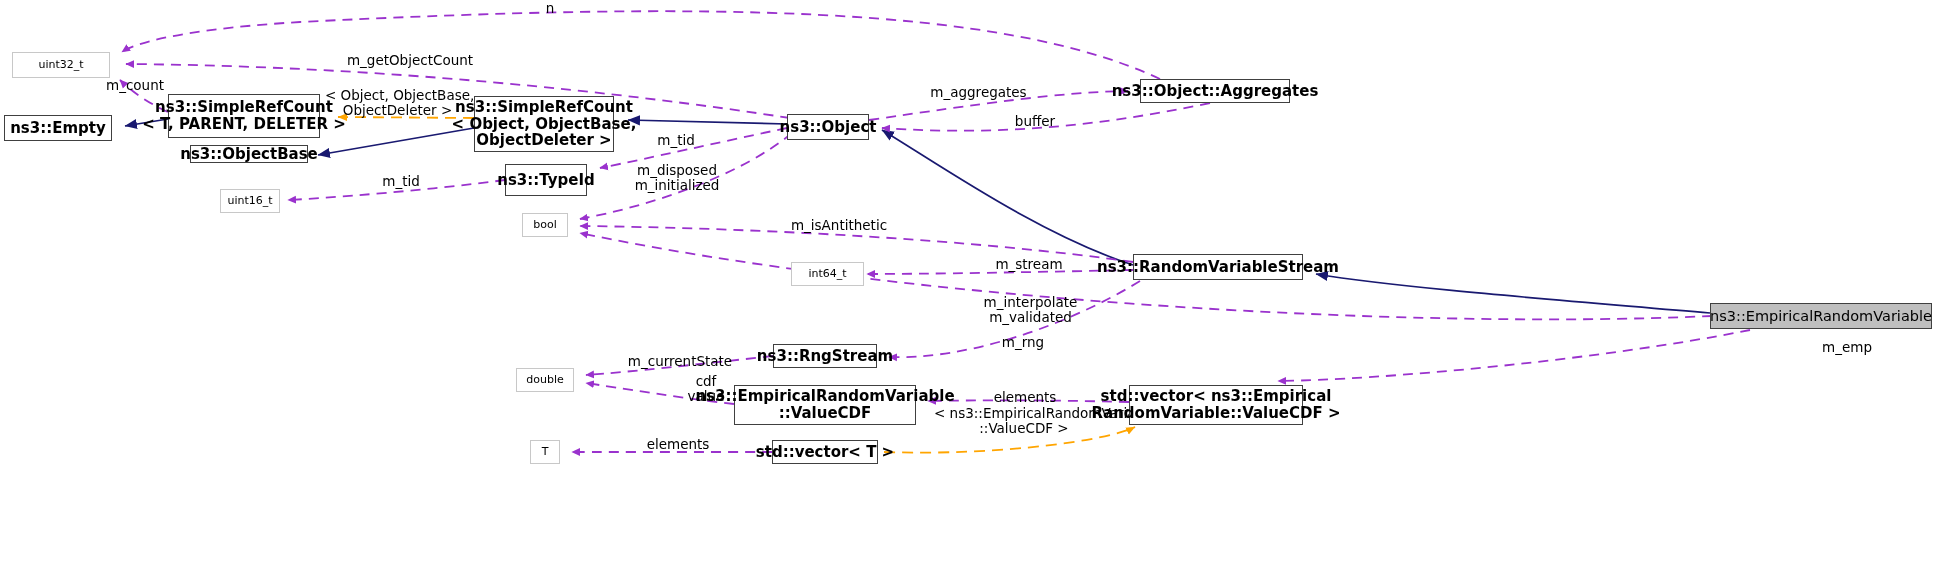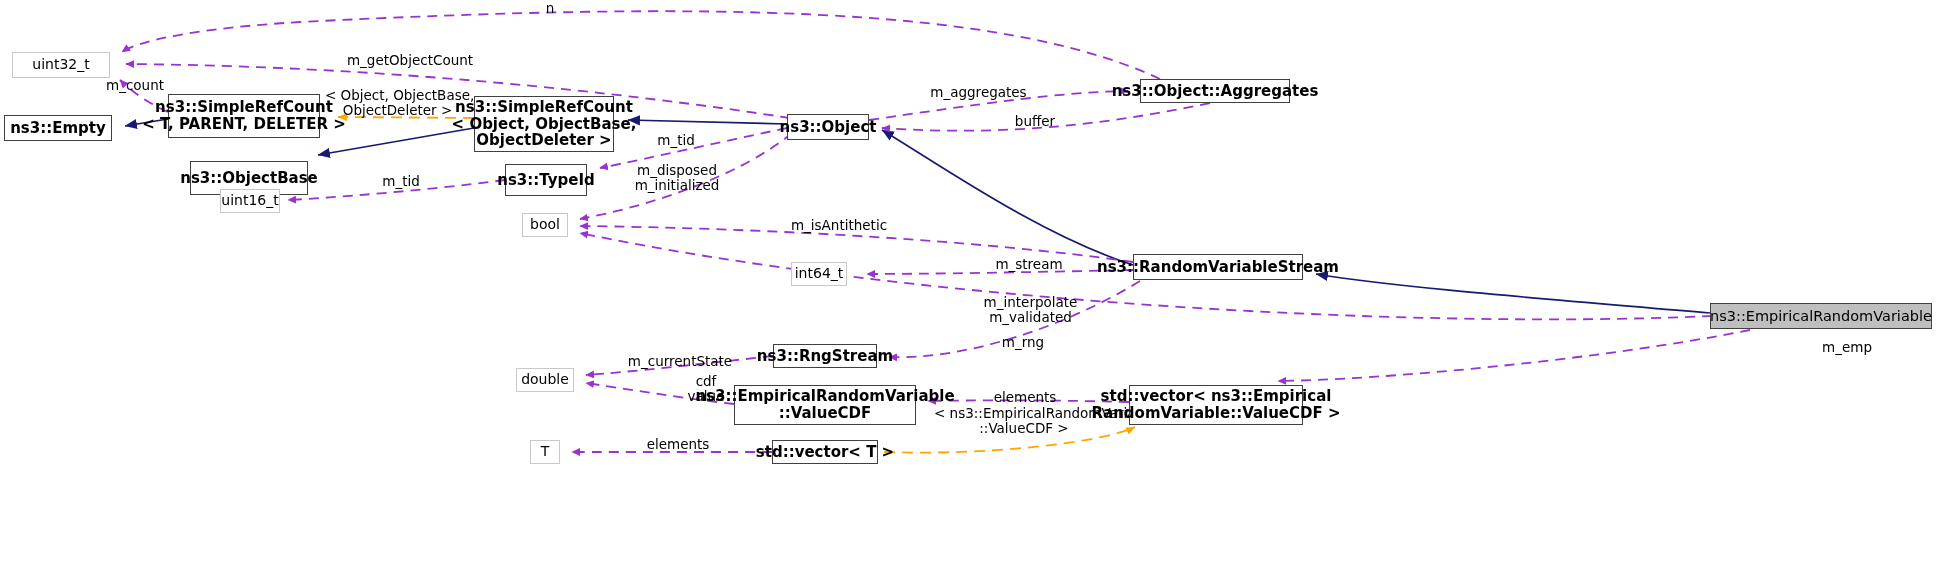--- a/index.html
+++ b/index.html
@@ -36,21 +36,21 @@
     white-space: pre;
     z-index: 5;
   }
   .node.solid {
     border: 1px solid #404040;
     font-size: 15px;
     font-weight: bold;
   }
   .node.light {
     border: 1px solid #c8c8c8;
-    font-size: 14px;
+    font-size: 11px;
   }
   .node.highlight {
     border: 1px solid #404040;
     background: #bfbfbf;
     font-size: 14.5px;
   }
   .edge-label {
     position: absolute;
     font-size: 13.5px;
     color: #000000;
@@ -129,30 +129,30 @@
       <path d="M1750,330 C1600,360 1380,380 1278,381" marker-end="url(#arrow-purple)"></path>
 
       <path d="M772,452 C700,452 620,452 572,452" marker-end="url(#arrow-purple)"></path>
     </g>
   </svg>
 
   <div class="node light" style="left:12px;top:52px;width:98px;height:26px;">uint32_t</div>
   <div class="node solid" style="left:4px;top:115px;width:108px;height:26px;">ns3::Empty</div>
   <div class="node solid" style="left:168px;top:94px;width:152px;height:44px;">ns3::SimpleRefCount
 &lt; T, PARENT, DELETER &gt;</div>
-  <div class="node solid" style="left:190px;top:145px;width:118px;height:34px;margin-top:16px;">ns3::ObjectBase</div>
+  <div class="node solid" style="left:190px;top:145px;width:118px;height:18px;">ns3::ObjectBase</div>
   <div class="node light" style="left:220px;top:189px;width:60px;height:24px;">uint16_t</div>
   <div class="node solid" style="left:474px;top:96px;width:140px;height:56px;">ns3::SimpleRefCount
 &lt; Object, ObjectBase,
 ObjectDeleter &gt;</div>
   <div class="node solid" style="left:505px;top:164px;width:82px;height:32px;">ns3::TypeId</div>
   <div class="node light" style="left:522px;top:213px;width:46px;height:24px;">bool</div>
   <div class="node solid" style="left:787px;top:114px;width:82px;height:26px;">ns3::Object</div>
   <div class="node solid" style="left:1140px;top:79px;width:150px;height:24px;">ns3::Object::Aggregates</div>
-  <div class="node light" style="left:791px;top:262px;width:56px;height:24px;">int64_t</div>
+  <div class="node light" style="left:791px;top:262px;width:73px;height:24px;">int64_t</div>
   <div class="node solid" style="left:1133px;top:254px;width:170px;height:26px;">ns3::RandomVariableStream</div>
   <div class="node highlight" style="left:1710px;top:303px;width:222px;height:26px;">ns3::EmpiricalRandomVariable</div>
   <div class="node light" style="left:516px;top:368px;width:58px;height:24px;">double</div>
   <div class="node solid" style="left:773px;top:344px;width:104px;height:24px;">ns3::RngStream</div>
   <div class="node solid" style="left:734px;top:385px;width:182px;height:40px;">ns3::EmpiricalRandomVariable
 ::ValueCDF</div>
   <div class="node solid" style="left:1129px;top:385px;width:174px;height:40px;">std::vector&lt; ns3::Empirical
 RandomVariable::ValueCDF &gt;</div>
   <div class="node light" style="left:530px;top:440px;width:30px;height:24px;">T</div>
   <div class="node solid" style="left:772px;top:440px;width:106px;height:24px;">std::vector&lt; T &gt;</div>

